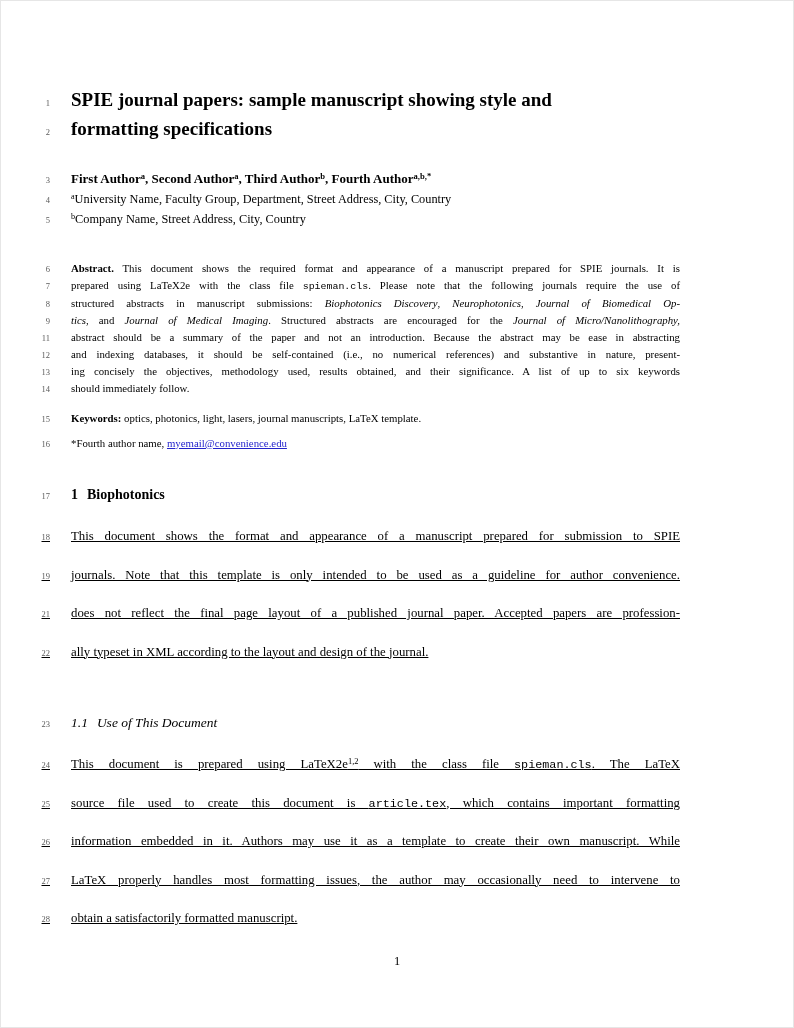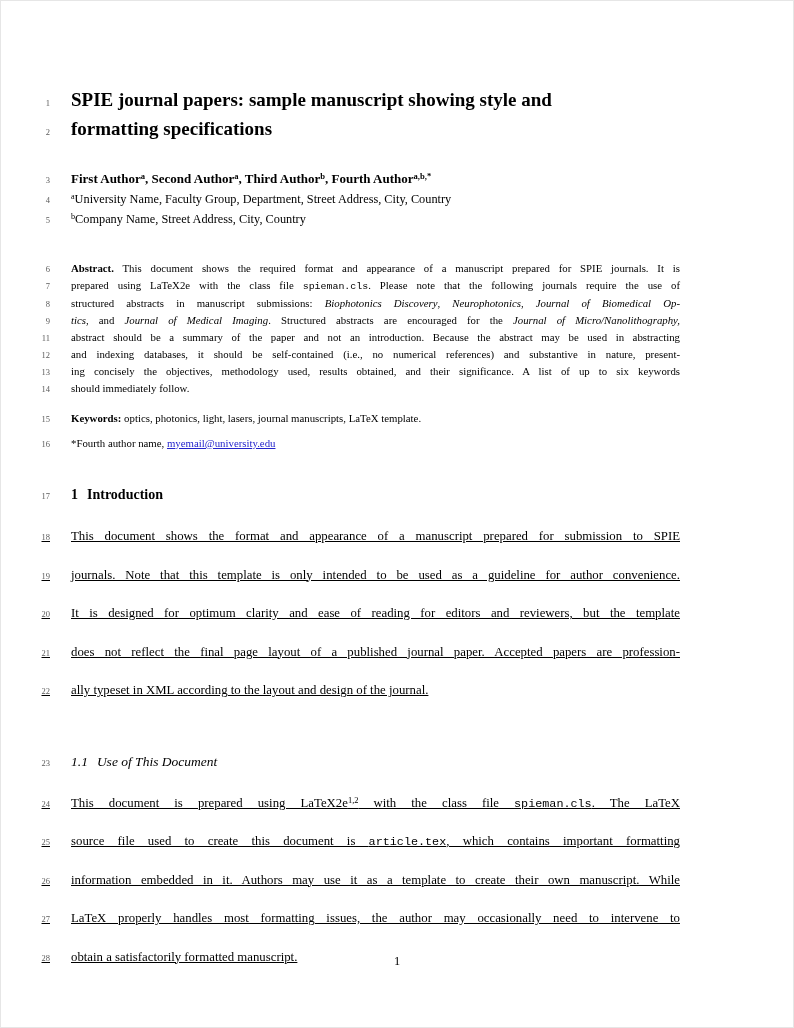--- a/index.html
+++ b/index.html
@@ -98,21 +98,21 @@
         <div class="line">
           <span class="lineno">8</span>
           <div class="ltext just"><span class="run">structured abstracts in manuscript submissions: </span><span class="run i">Biophotonics Discovery</span><span class="run">, </span><span class="run i">Neurophotonics</span><span class="run">, </span><span class="run i">Journal of Biomedical Op-</span></div>
         </div>
         <div class="line">
           <span class="lineno">9</span>
           <div class="ltext just"><span class="run i">tics</span><span class="run">, and </span><span class="run i">Journal of Medical Imaging</span><span class="run">. Structured abstracts are encouraged for the </span><span class="run i">Journal of Micro/Nanolithography,</span></div>
         </div>
         <div class="line">
           <span class="lineno">11</span>
-          <div class="ltext just"><span class="run">abstract should be a summary of the paper and not an introduction. Because the abstract may be used in abstracting</span></div>
+          <div class="ltext just"><span class="run">abstract should be a summary of the paper and not an introduction. Because the abstract may be ease in abstracting</span></div>
         </div>
         <div class="line">
           <span class="lineno">12</span>
           <div class="ltext just"><span class="run">and indexing databases, it should be self-contained (i.e., no numerical references) and substantive in nature, present-</span></div>
         </div>
         <div class="line">
           <span class="lineno">13</span>
           <div class="ltext just"><span class="run">ing concisely the objectives, methodology used, results obtained, and their significance. A list of up to six keywords</span></div>
         </div>
         <div class="line">
@@ -122,41 +122,37 @@
       </div>
       <div class="block b-keywords">
         <div class="line">
           <span class="lineno">15</span>
           <div class="ltext"><span class="run b">Keywords:</span><span class="run"> optics, photonics, light, lasers, journal manuscripts, LaTeX template.</span></div>
         </div>
       </div>
       <div class="block b-footnote">
         <div class="line">
           <span class="lineno">16</span>
-          <div class="ltext"><span class="run">*Fourth author name, </span><a class="run link" href="#">myemail@university.edu</a></div>
+          <div class="ltext"><span class="run">*Fourth author name, </span><a class="run link" href="#">myemail@convenience.edu</a></div>
         </div>
       </div>
       <div class="block b-sec">
         <div class="line">
           <span class="lineno">17</span>
-          <div class="ltext"><span class="run">1</span><span class="run gap">Introduction</span></div>
+          <div class="ltext"><span class="run">1</span><span class="run gap">Biophotonics</span></div>
         </div>
       </div>
       <div class="block b-para">
         <div class="line">
           <span class="lineno">18</span>
           <div class="ltext just"><span class="run">This document shows the format and appearance of a manuscript prepared for submission to SPIE</span></div>
         </div>
         <div class="line">
           <span class="lineno">19</span>
           <div class="ltext just"><span class="run">journals. Note that this template is only intended to be used as a guideline for author convenience.</span></div>
-        </div>
-        <div class="line">
-          <span class="lineno">20</span>
-          <div class="ltext just"><span class="run">It is designed for optimum clarity and ease of reading for editors and reviewers, but the template</span></div>
         </div>
         <div class="line">
           <span class="lineno">21</span>
           <div class="ltext just"><span class="run">does not reflect the final page layout of a published journal paper. Accepted papers are profession-</span></div>
         </div>
         <div class="line">
           <span class="lineno">22</span>
           <div class="ltext"><span class="run">ally typeset in XML according to the layout and design of the journal.</span></div>
         </div>
       </div>

